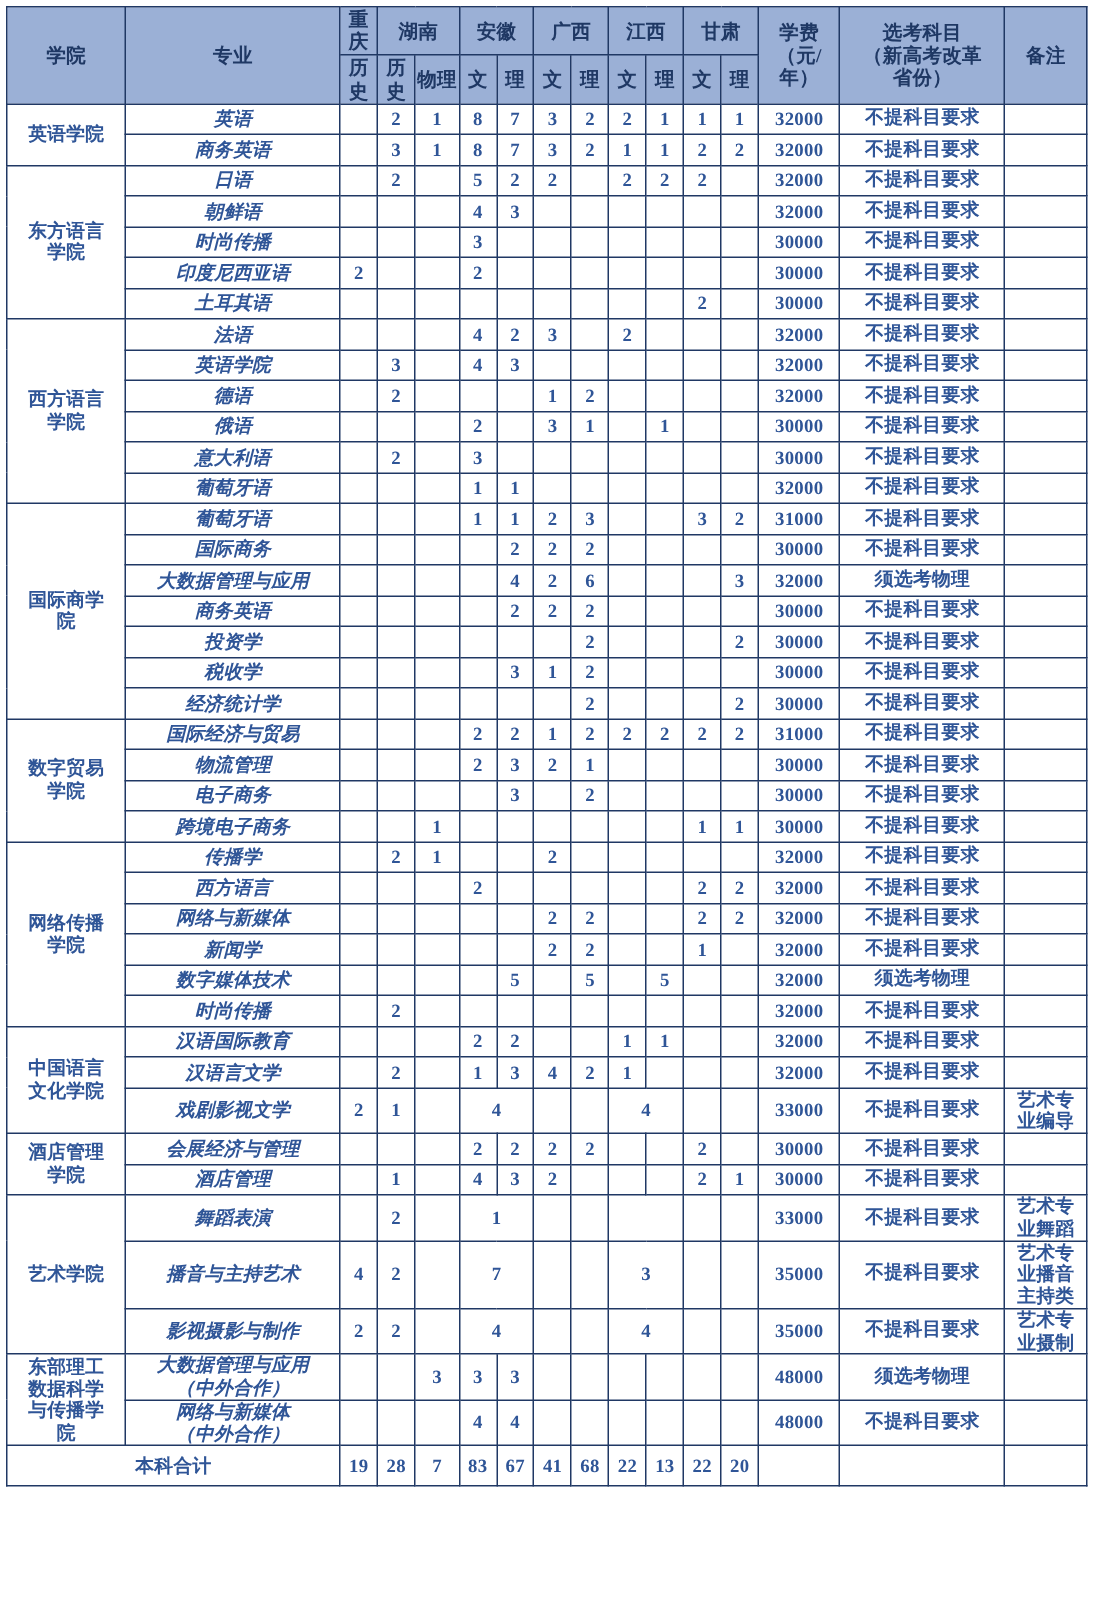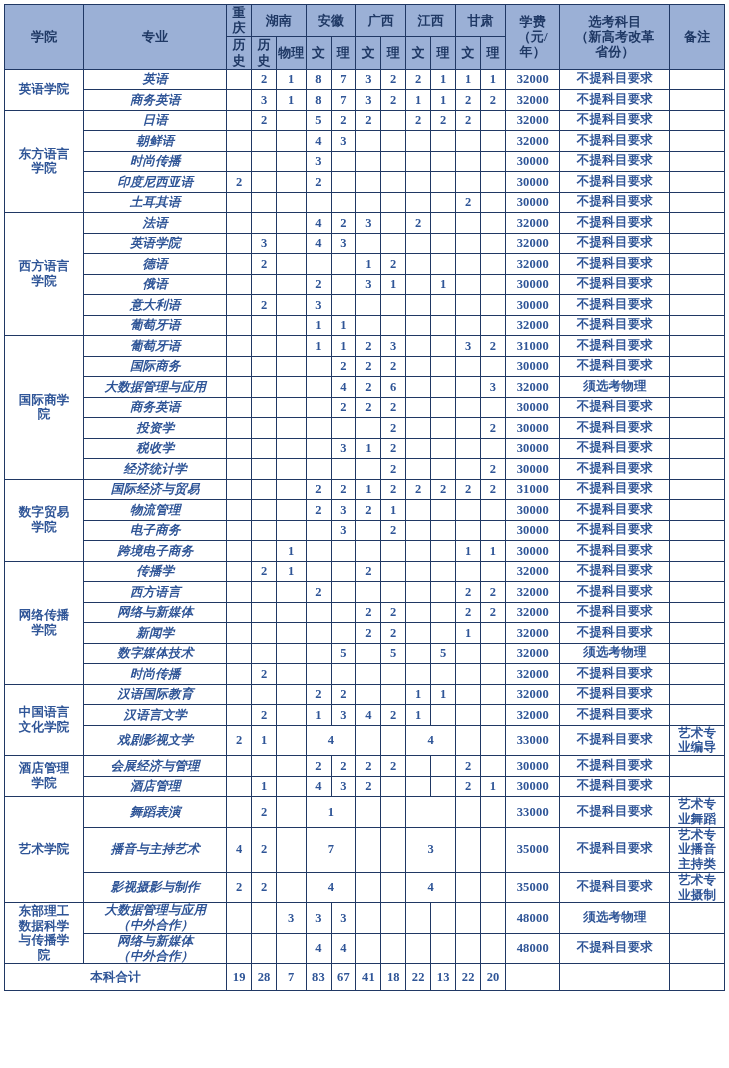--- a/index.html
+++ b/index.html
@@ -837,21 +837,21 @@
         <td class="remark-cell"></td>
       </tr>
       <tr class="total-row">
         <td colspan="2">本科合计</td>
         <td>19</td>
         <td>28</td>
         <td>7</td>
         <td>83</td>
         <td>67</td>
         <td>41</td>
-        <td>18</td>
+        <td>68</td>
         <td>22</td>
         <td>13</td>
         <td>22</td>
         <td>20</td>
         <td></td>
         <td></td>
         <td></td>
       </tr>
     </tbody>
 </table>

